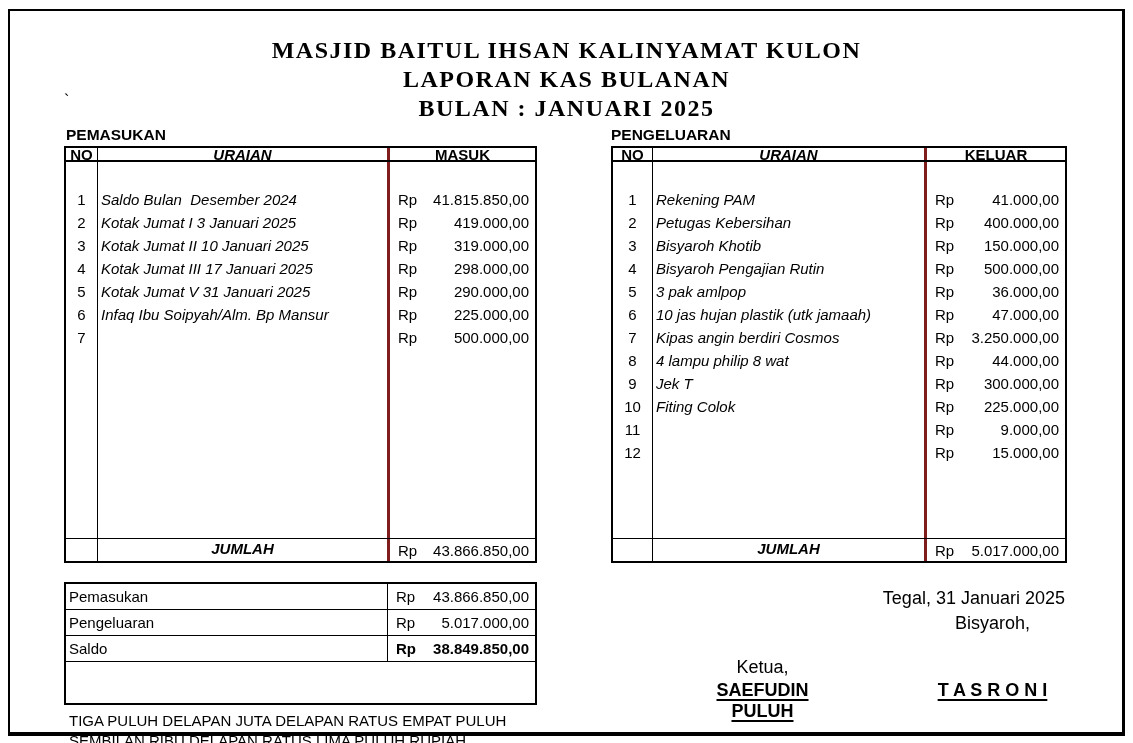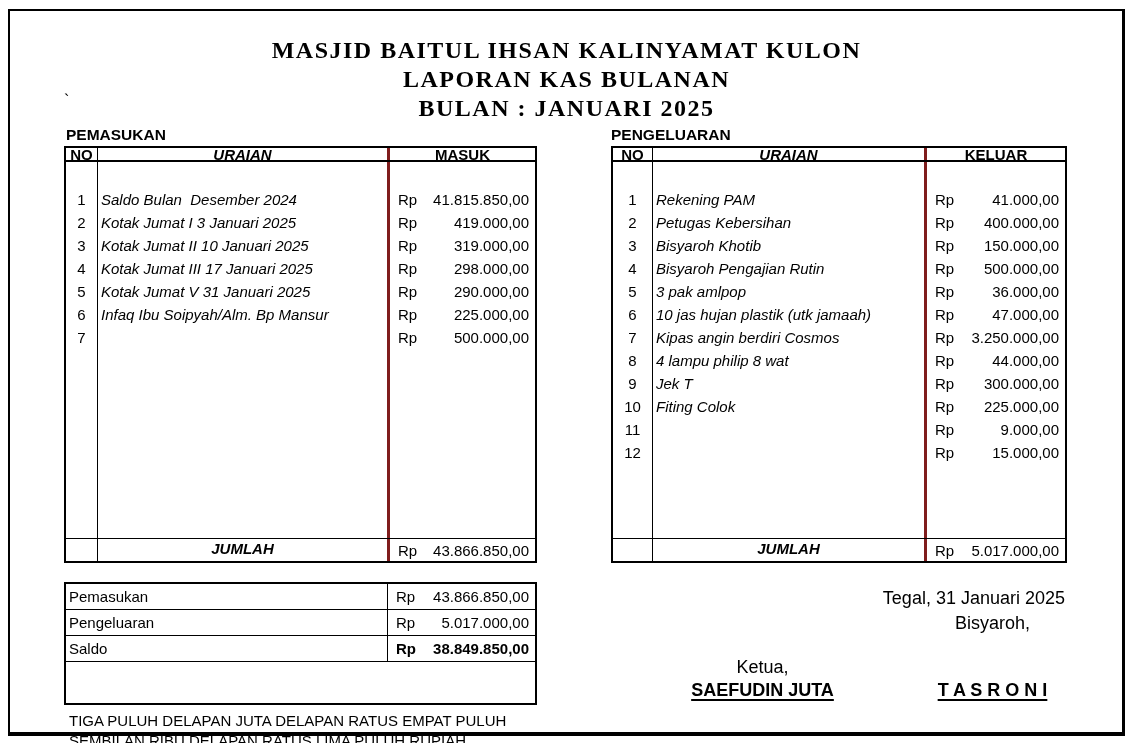--- a/index.html
+++ b/index.html
@@ -269,14 +269,14 @@
   </div>
   <div class="sum-words">
     <div>TIGA PULUH DELAPAN JUTA DELAPAN RATUS EMPAT PULUH</div>
     <div>SEMBILAN RIBU DELAPAN RATUS LIMA PULUH RUPIAH</div>
   </div>
 </div>
 
 <div class="sig sig-date">Tegal, 31 Januari 2025</div>
 <div class="sig sig-role-left">Ketua,</div>
 <div class="sig sig-role-right">Bisyaroh,</div>
-<div class="sig sig-name sig-name-left">SAEFUDIN JUTA</div>
+<div class="sig sig-name sig-name-left">SAEFUDIN PULUH</div>
 <div class="sig sig-name sig-name-right">T A S R O N I</div>
 
 </body></html>

